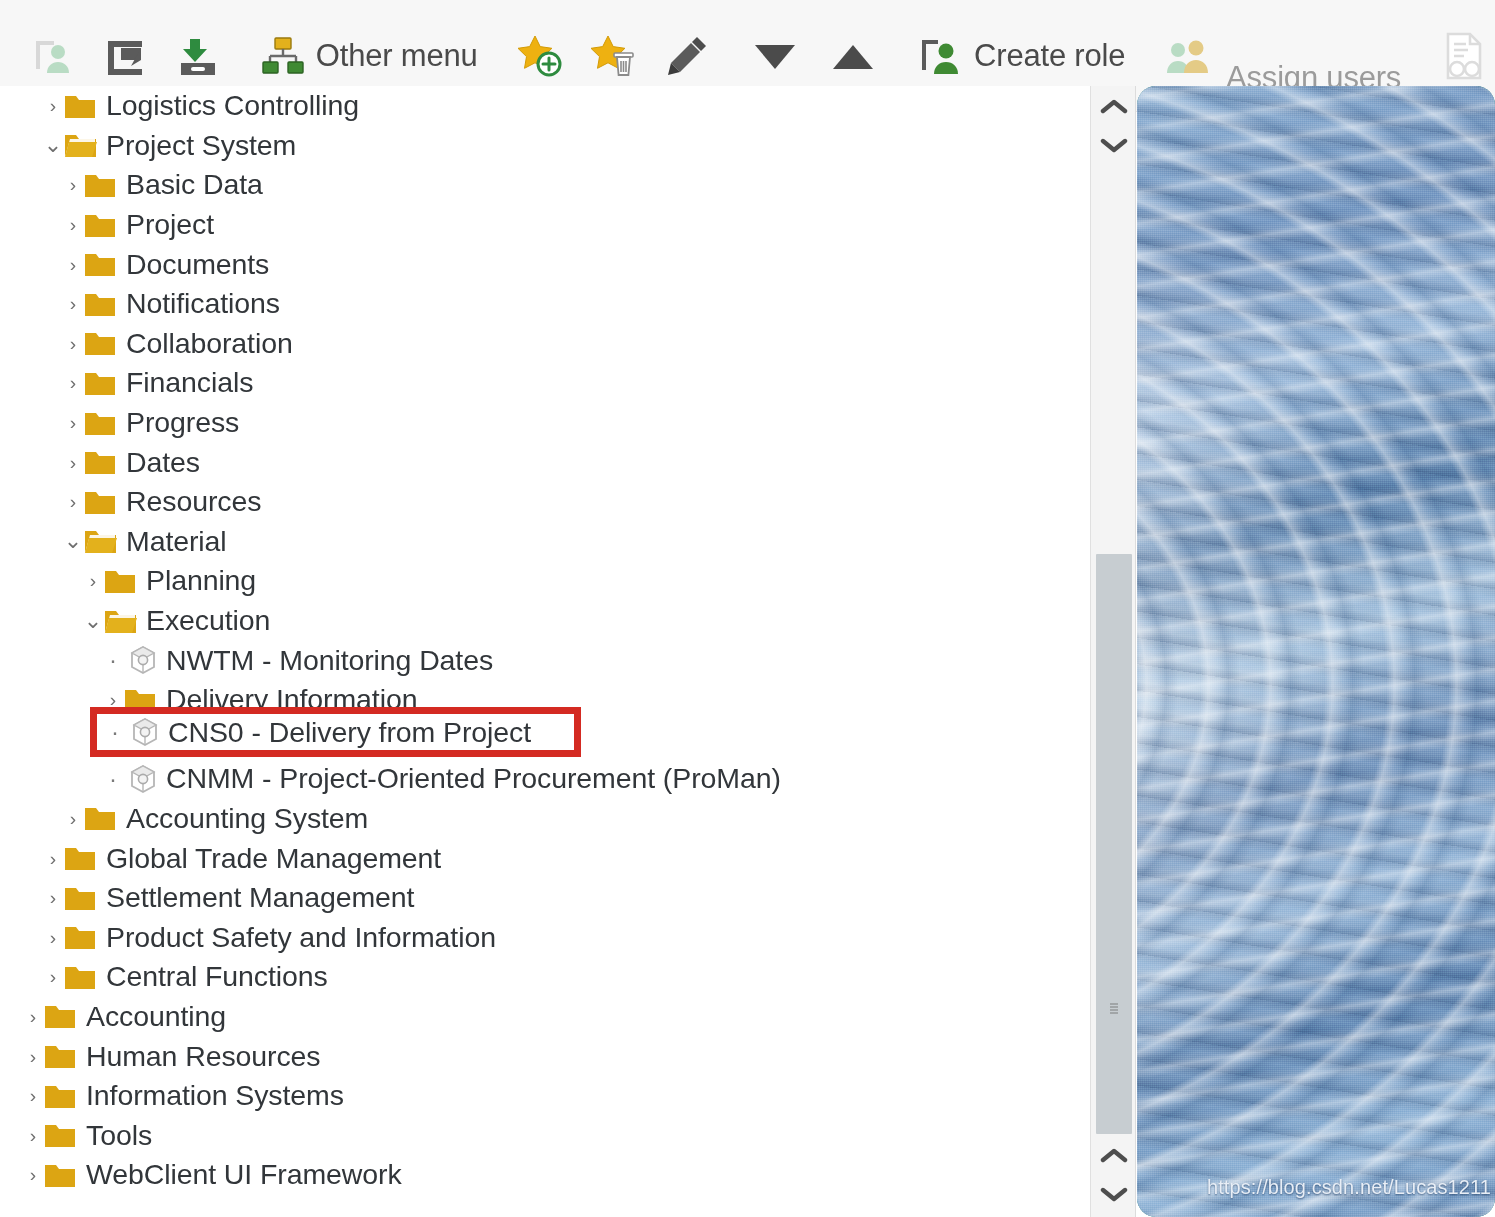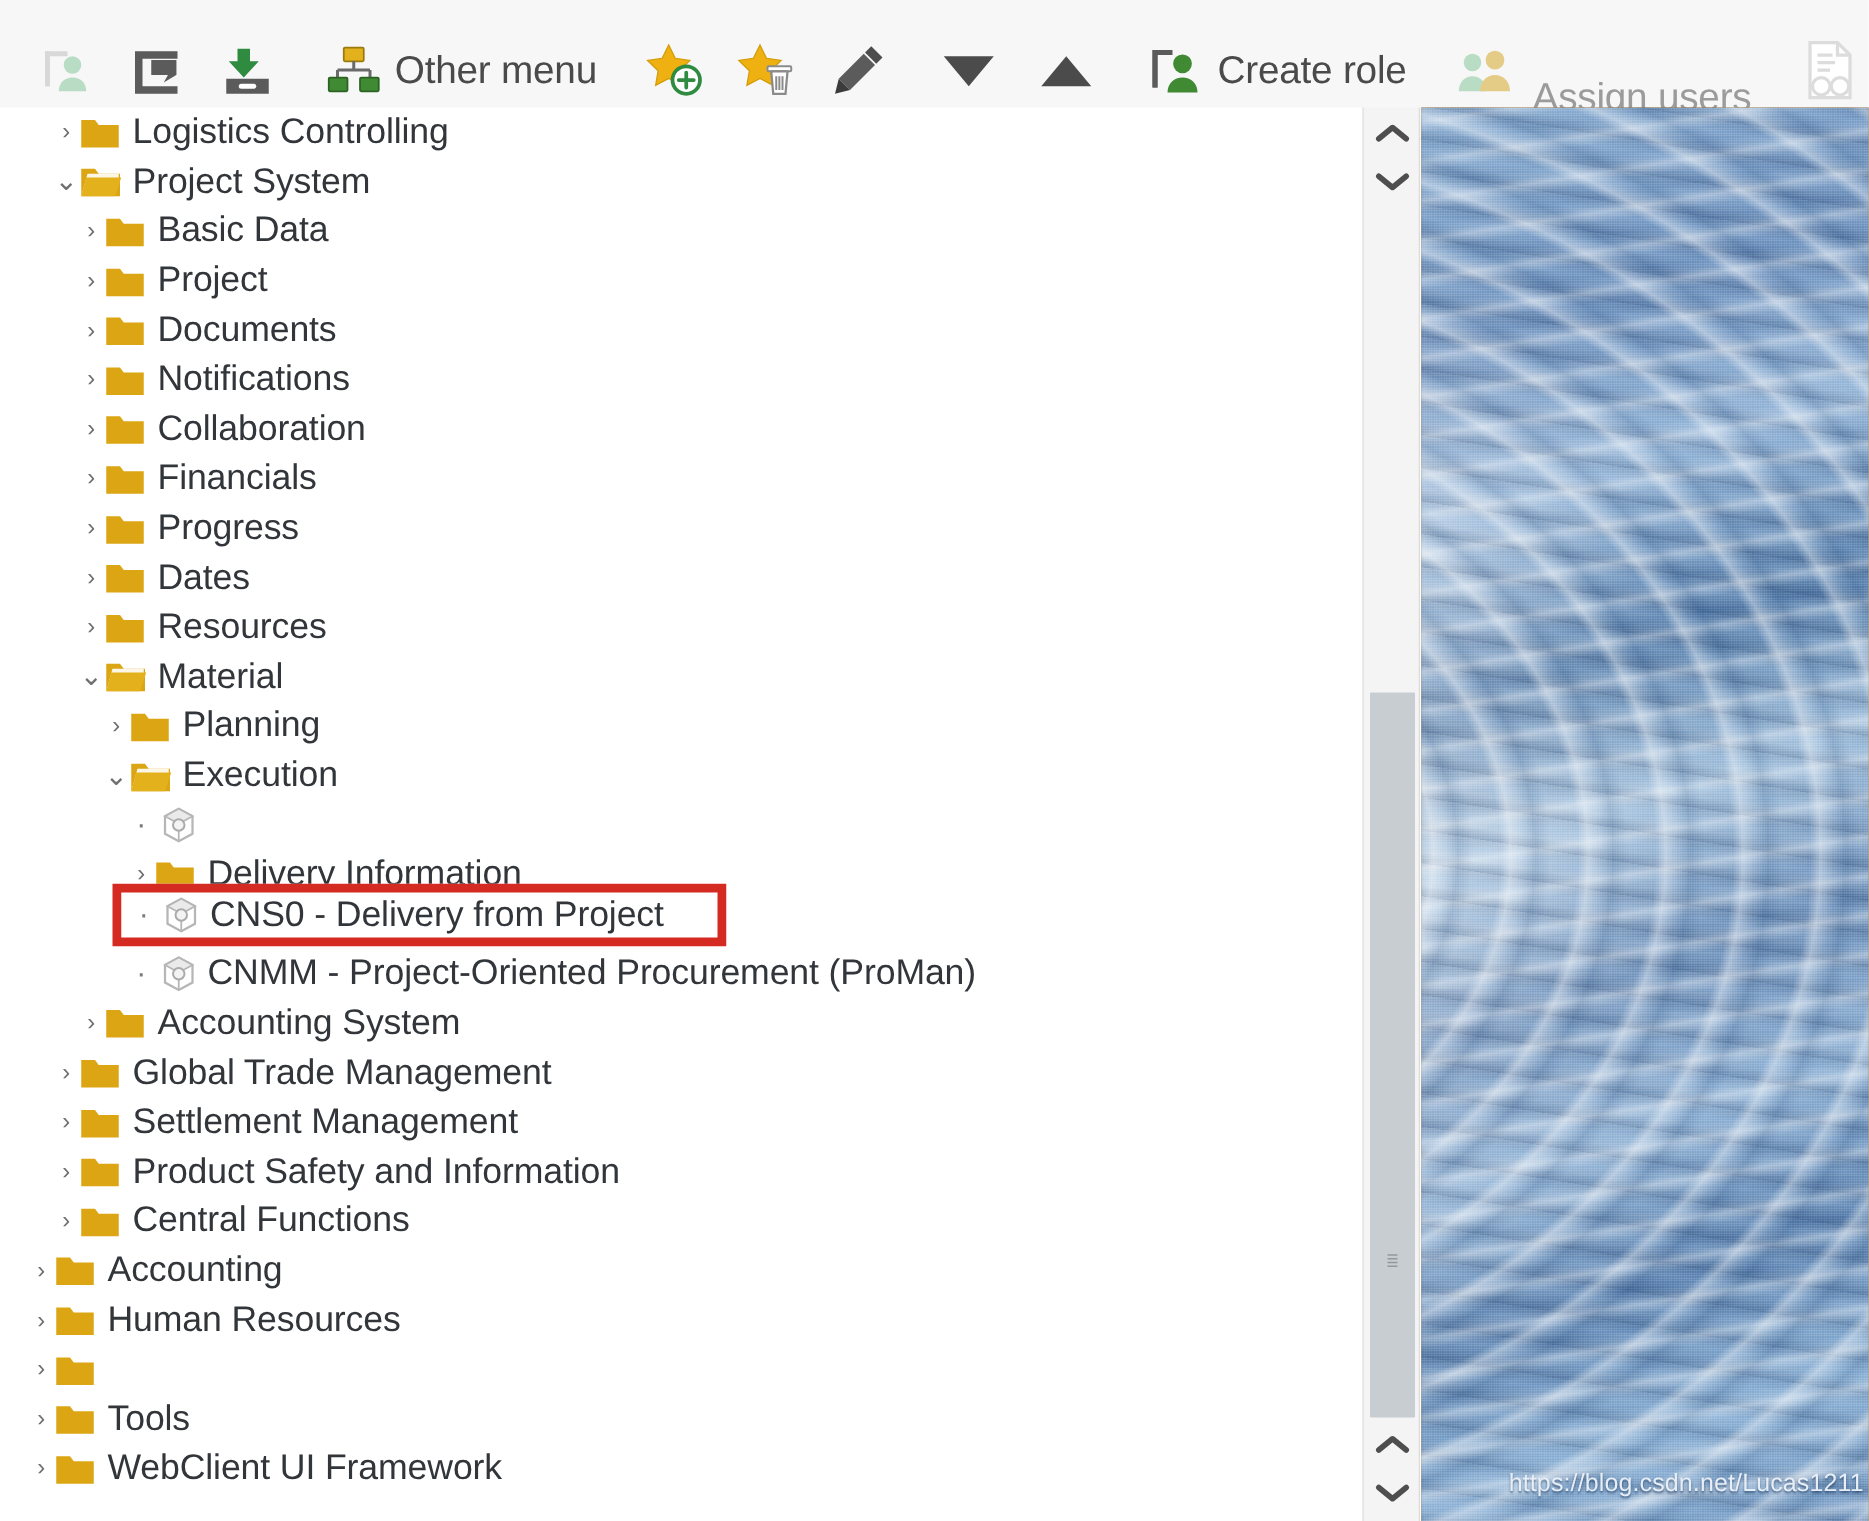--- a/index.html
+++ b/index.html
@@ -118,21 +118,22 @@
     width: 10px; height: 14px;
     opacity: .55;
   }
 
   
   #image-panel {
     position: absolute;
     left: 1137px; top: 86px;
     width: 358px; height: 1131px;
     overflow: hidden;
-    background: #a16207;
+    background: #0f766e;
+    border-radius: 19px;
   }
   #water {
     position: absolute;
     inset: 0;
     background:
       repeating-linear-gradient(171deg,
         rgba(255,255,255,.00) 0px,
         rgba(255,255,255,.10) 7px,
         rgba(255,255,255,.36) 12px,
         rgba(255,255,255,.06) 20px,
@@ -450,20 +451,21 @@
           <span class="node-label">Execution</span>
         </div>
         <div class="tree-row" style="padding-left: 102px;">
           <span class="tw dot">·</span>
           <svg width="30" height="30" viewBox="0 0 30 30" class="ficon" style="margin-left: 4px;">
             <path d="M15 2 L26 8 V22 L15 28 L4 22 V8 Z" fill="#ffffff" stroke="#b6b6b6" stroke-width="1.8"></path>
             <path d="M15 2 L26 8 L15 14 L4 8 Z" fill="#eaeaea" stroke="#b6b6b6" stroke-width="1.4"></path>
             <path d="M15 14 V28" stroke="#b6b6b6" stroke-width="1.4"></path>
             <circle cx="15" cy="15" r="4.6" fill="#f3f3f3" stroke="#ababab" stroke-width="1.6"></circle>
           </svg>
+          <span class="node-label">NWTM - Monitoring Dates</span>
         </div>
         <div class="tree-row" style="padding-left: 102px;">
           <span class="tw">›</span>
           <svg width="34" height="30" viewBox="0 0 34 30" class="ficon">
             <path d="M1 5 h11 l3 4 h16 v18 H1 Z" fill="#dca513"></path>
           </svg>
           <span class="node-label">Delivery Information</span>
         </div>
         <div class="tree-row" style="padding-left: 102px;">
           <span class="tw dot">·</span>
@@ -532,20 +534,21 @@
           <svg width="34" height="30" viewBox="0 0 34 30" class="ficon">
             <path d="M1 5 h11 l3 4 h16 v18 H1 Z" fill="#dca513"></path>
           </svg>
           <span class="node-label">Human Resources</span>
         </div>
         <div class="tree-row" style="padding-left: 22px;">
           <span class="tw">›</span>
           <svg width="34" height="30" viewBox="0 0 34 30" class="ficon">
             <path d="M1 5 h11 l3 4 h16 v18 H1 Z" fill="#dca513"></path>
           </svg>
+          <span class="node-label">Information Systems</span>
         </div>
         <div class="tree-row" style="padding-left: 22px;">
           <span class="tw">›</span>
           <svg width="34" height="30" viewBox="0 0 34 30" class="ficon">
             <path d="M1 5 h11 l3 4 h16 v18 H1 Z" fill="#dca513"></path>
           </svg>
           <span class="node-label">Tools</span>
         </div>
         <div class="tree-row" style="padding-left: 22px;">
           <span class="tw">›</span>

